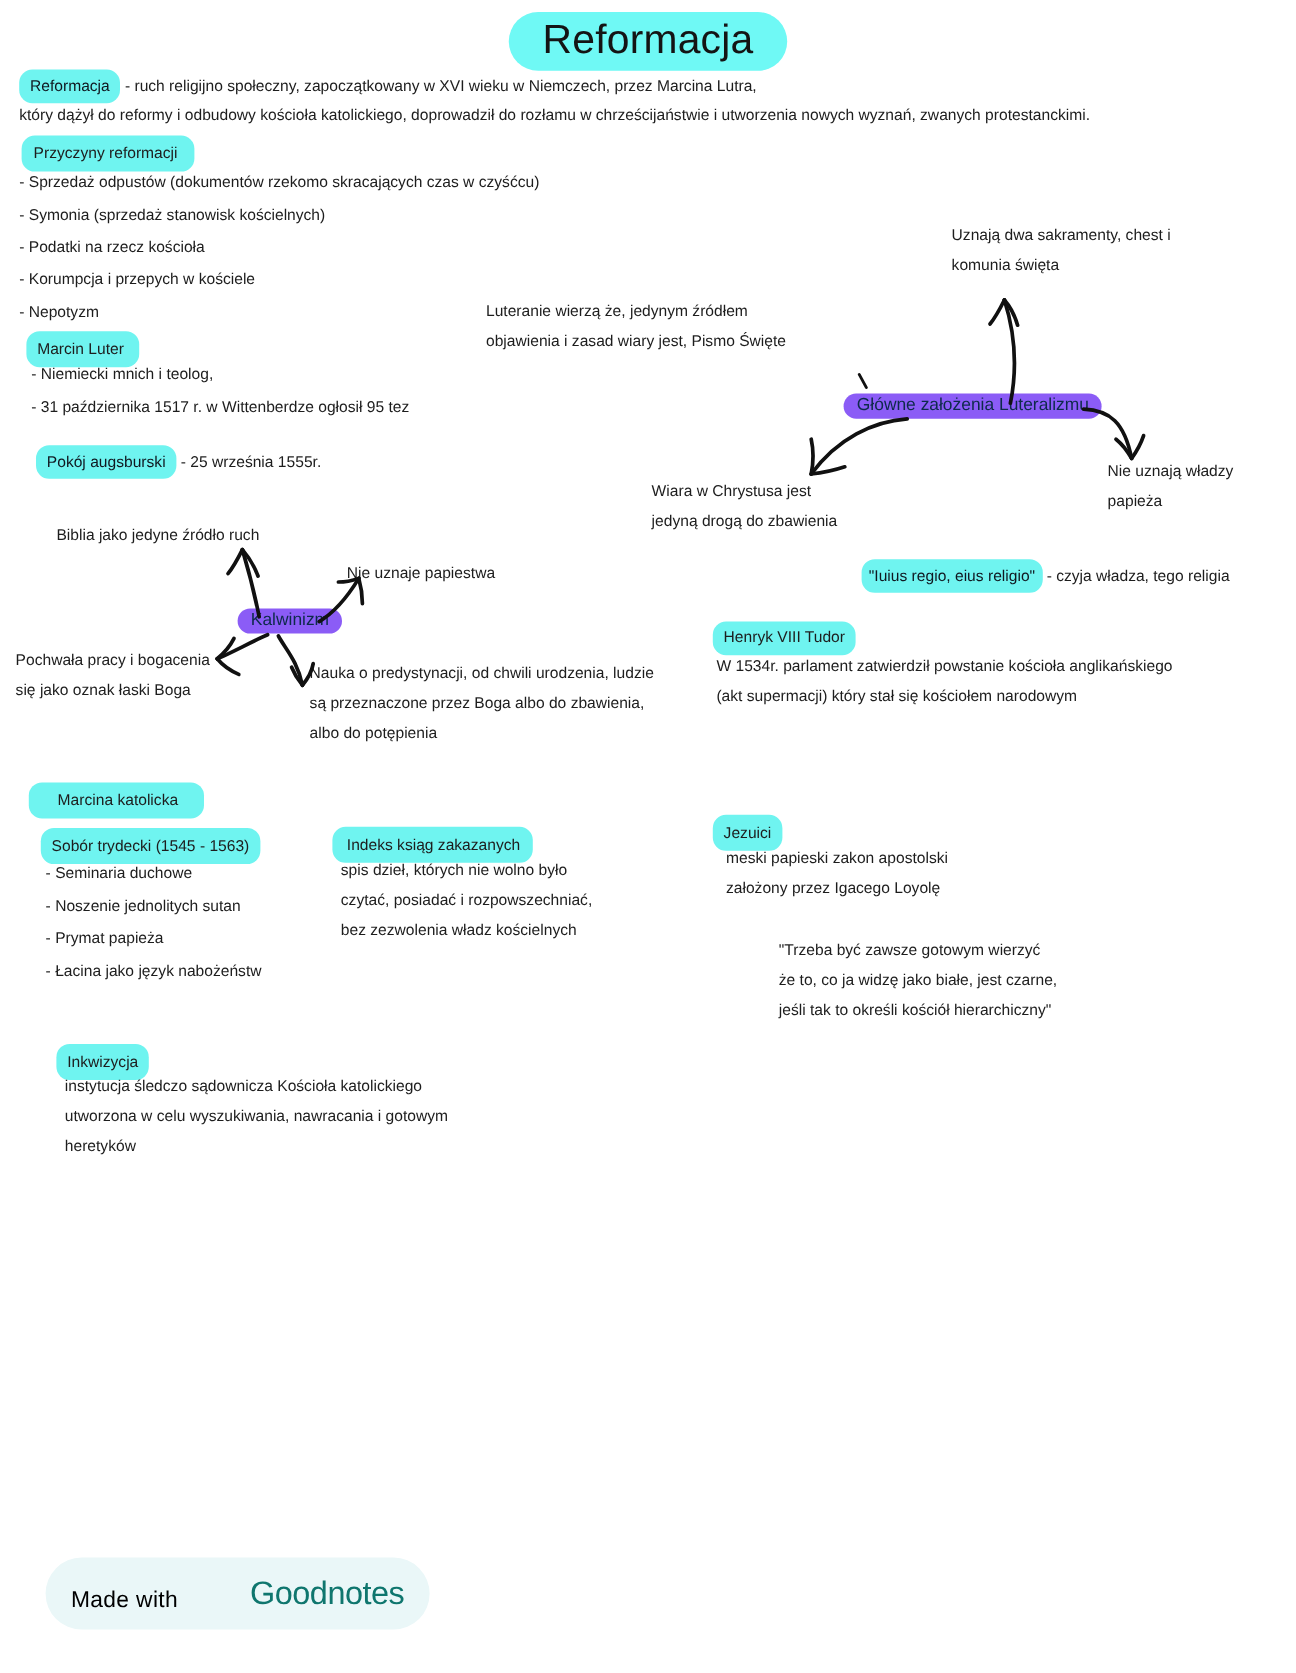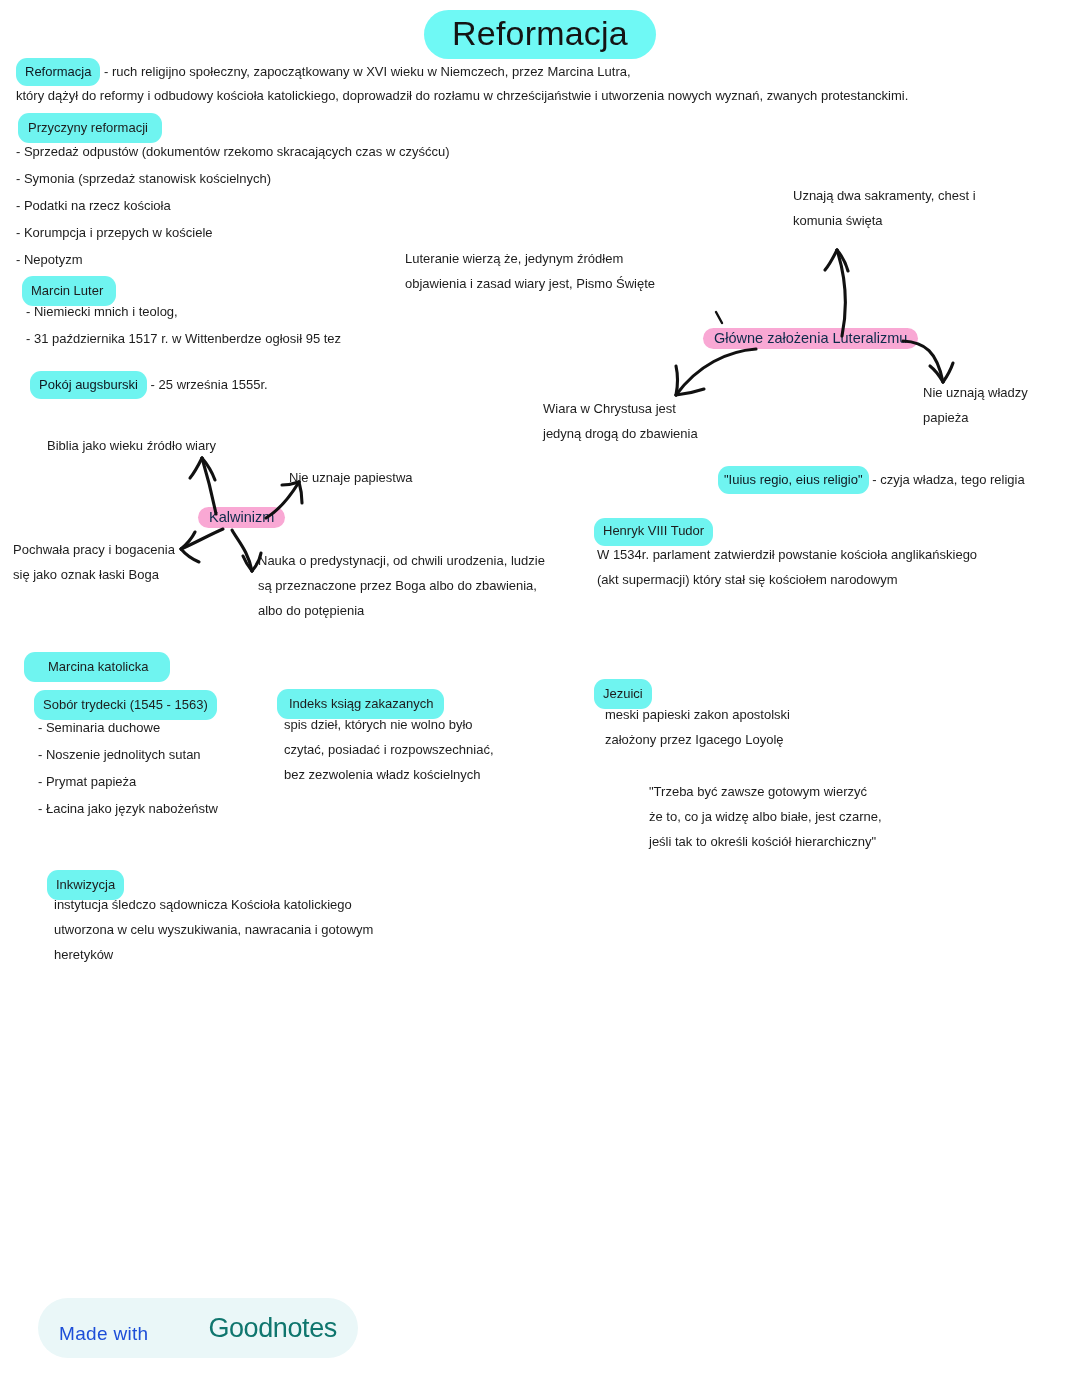--- a/index.html
+++ b/index.html
@@ -31,21 +31,21 @@
   }
   .hl-title {
     background: #6ff9f5;
     border-radius: 26px;
     padding: 4px 28px 7px 28px;
     font-size: 34px;
     color: #141414;
     letter-spacing: .2px;
   }
   .hl-node {
-    background: #f9a8d4;
+    background: #8b5cf6;
     border-radius: 12px;
     padding: 2px 11px 3px 11px;
     color: #0d2a4a;
     font-size: 14.5px;
   }
 
   
   .txt {
     font-size: 13px;
     line-height: 25px;
@@ -76,21 +76,21 @@
     height: 60px;
     background: #eaf7f8;
     border-radius: 30px;
     display: flex;
     align-items: center;
     justify-content: center;
     gap: 12px;
   }
   .gn-made {
     font-size: 19px;
-    color: #1d4ed8;
+    color: #000000;
     letter-spacing: .3px;
     margin-top: 12px;
   }
   .gn-brand {
     font-size: 27px;
     color: #0f766e;
     letter-spacing: -0.4px;
     margin-left: 48px;
   }
 </style>
@@ -174,21 +174,21 @@
   <svg class="arrow" style="left:899px; top:338px;" width="70" height="60" viewBox="0 0 70 60">
     <path d="M4 3 C 26 4, 38 14, 44 44"></path>
     <path d="M44 44 C 40 37, 36 32, 31 28"></path>
     <path d="M44 44 C 49 37, 52 31, 54 25"></path>
   </svg>
 
   <div class="abs txt" style="left:718px; top:466px;">
     <span class="hl" style="padding:1px 6px 2px 6px;">"Iuius regio, eius religio"</span><span> - </span><span>czyja władza, tego religia</span>
   </div>
 
-  <div class="abs txt" style="left:47px; top:433px;">Biblia jako wieku źródło wiary</div>
+  <div class="abs txt" style="left:47px; top:433px;">Biblia jako jedyne źródło ruch</div>
 
   <div class="abs txt" style="left:289px; top:465px;">Nie uznaje papiestwa</div>
 
   <div class="abs" style="left:198px; top:508px;">
     <span class="hl-node">Kalwinizm</span>
   </div>
 
   <div class="abs txt" style="left:13px; top:537px;">
     <span class="line">Pochwała pracy i bogacenia</span>
     <span class="line">się jako oznak łaski Boga</span>
@@ -257,21 +257,21 @@
 
   <div class="abs" style="left:594px; top:679px;">
     <span class="hl txt" style="padding:2px 9px 3px 9px;">Jezuici</span>
   </div>
   <div class="abs txt" style="left:605px; top:702px;">
     <span class="line">meski papieski zakon apostolski</span>
     <span class="line">założony przez Igacego Loyolę</span>
   </div>
   <div class="abs txt" style="left:649px; top:779px;">
     <span class="line">"Trzeba być zawsze gotowym wierzyć</span>
-    <span class="line">że to, co ja widzę albo białe, jest czarne,</span>
+    <span class="line">że to, co ja widzę jako białe, jest czarne,</span>
     <span class="line">jeśli tak to określi kościół hierarchiczny"</span>
   </div>
 
   <div class="abs" style="left:47px; top:870px;">
     <span class="hl txt" style="padding:2px 9px 3px 9px;">Inkwizycja</span>
   </div>
   <div class="abs txt" style="left:54px; top:892px;">
     <span class="line">instytucja śledczo sądownicza Kościoła katolickiego</span>
     <span class="line">utworzona w celu wyszukiwania, nawracania i gotowym</span>
     <span class="line">heretyków</span>

